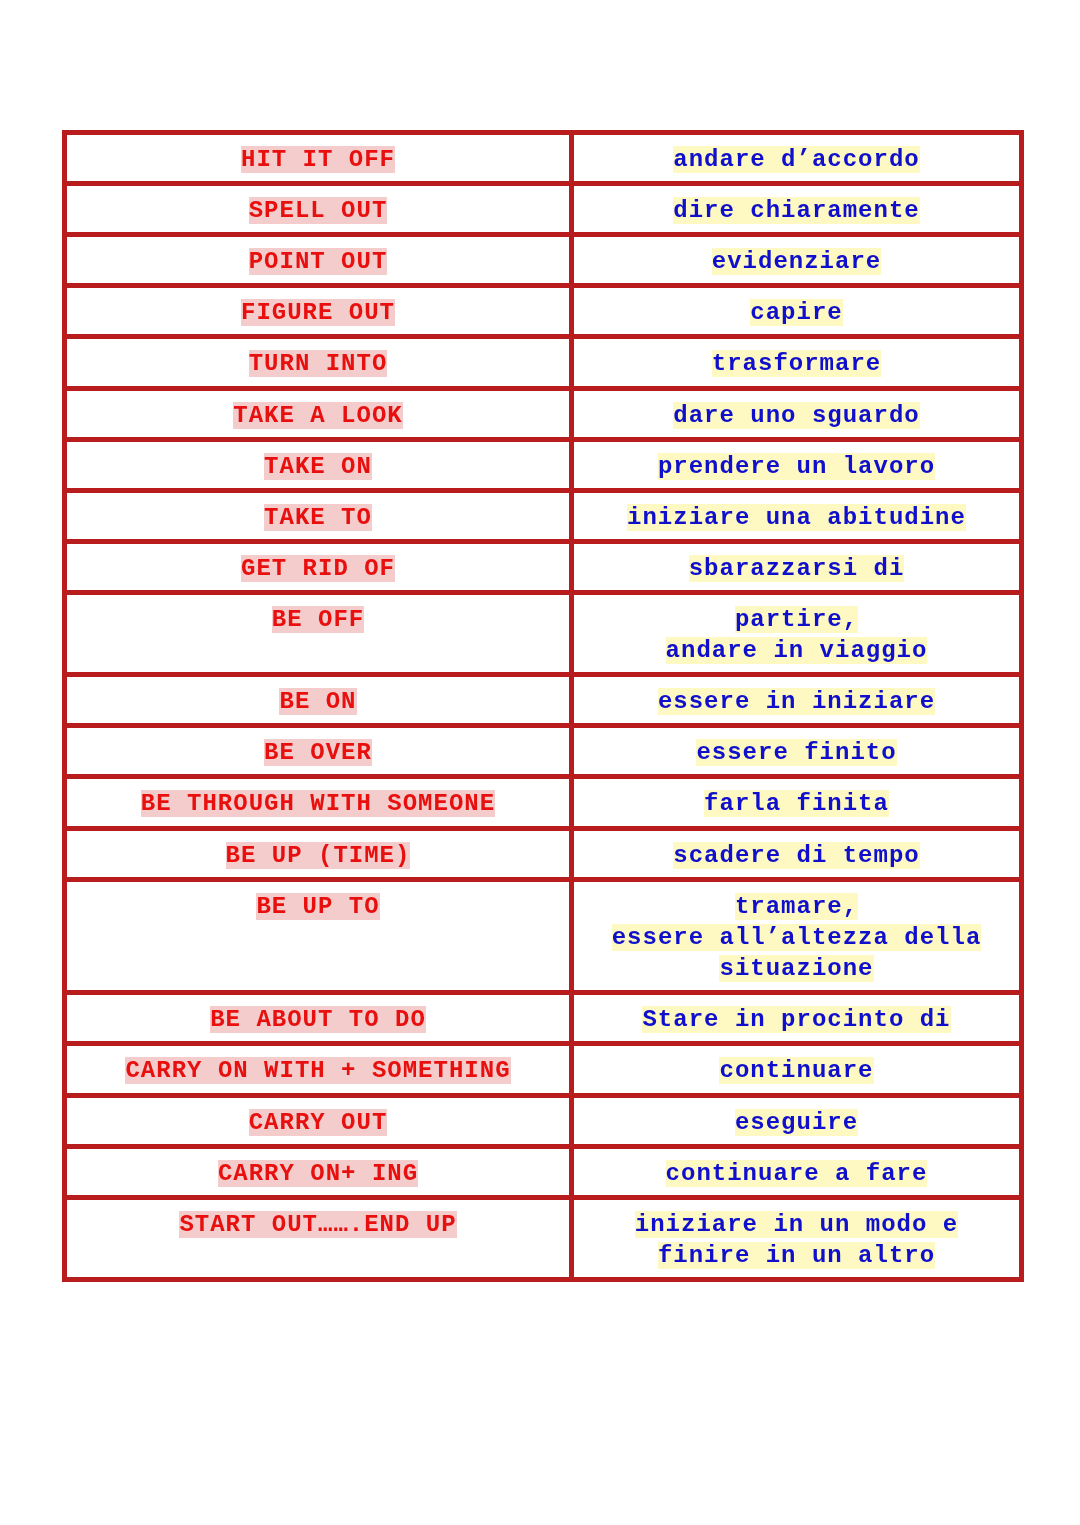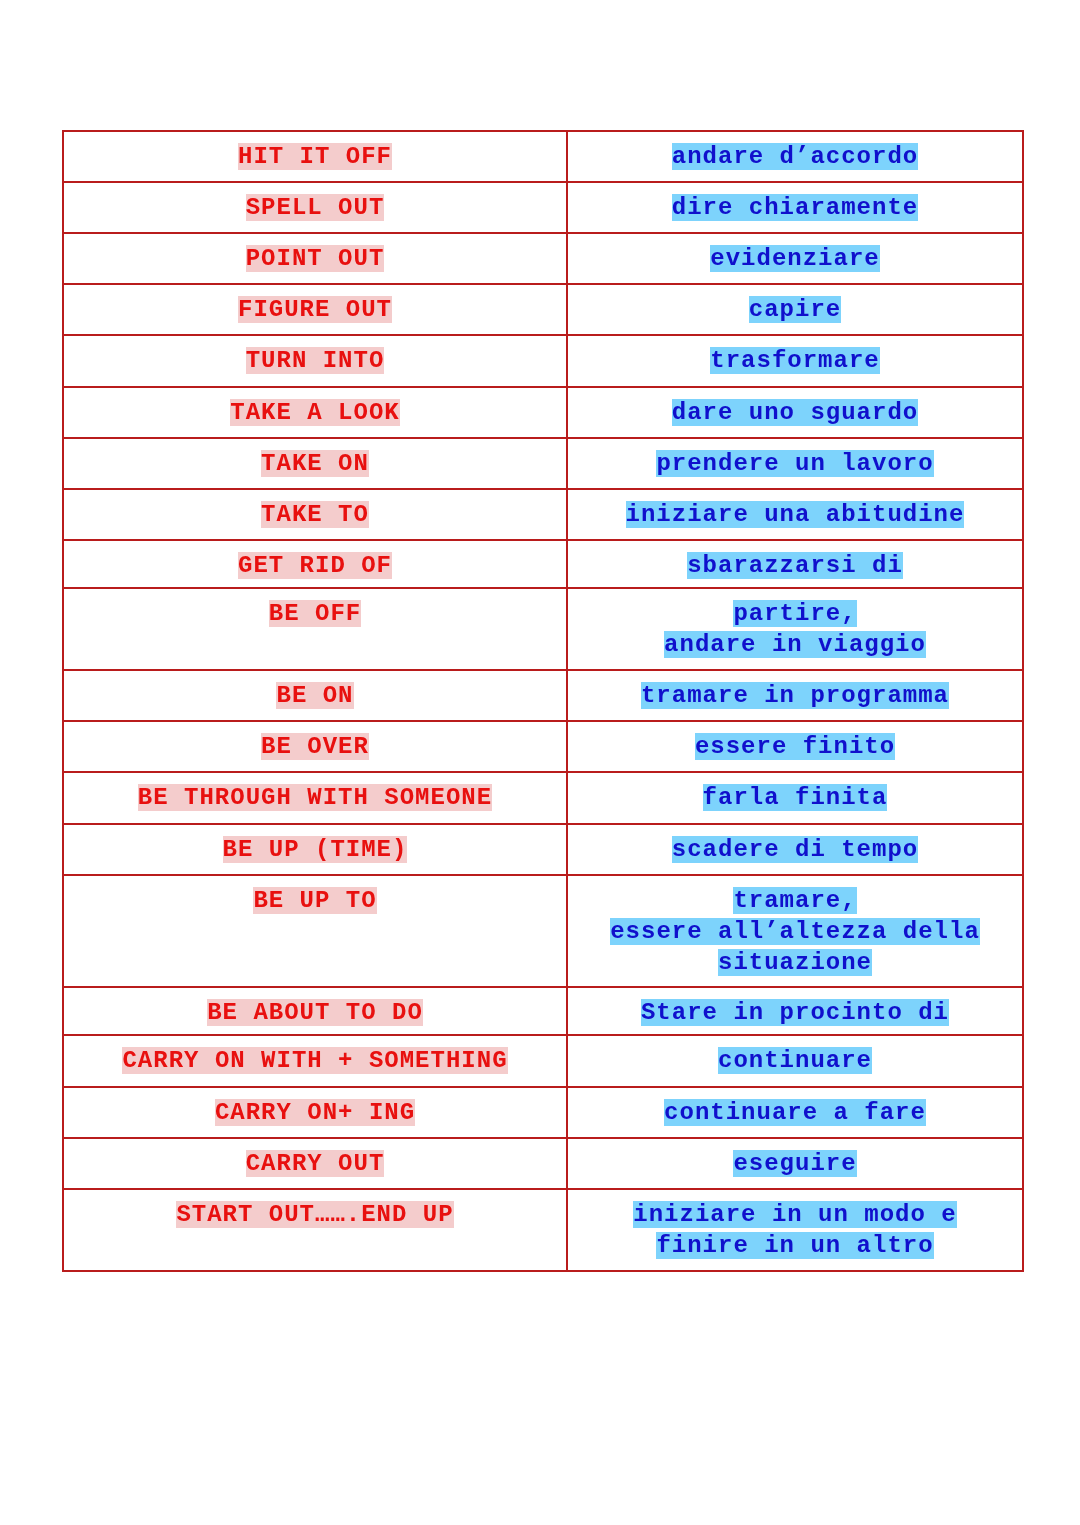--- a/index.html
+++ b/index.html
@@ -4,27 +4,27 @@
 <style>
   html, body { margin: 0; padding: 0; background: #ffffff; }
   body { width: 1080px; height: 1525px; position: relative; overflow: hidden; }
   table.vocab {
     position: absolute; left: 62px; top: 130px;
     width: 962px; border-collapse: collapse;
     font-family: "Liberation Mono", "DejaVu Sans Mono", monospace;
     font-weight: bold; font-size: 24px; letter-spacing: 1px;
   }
   table.vocab td {
-    border: 2px solid #b91c1c;
+    border: 5px solid #b91c1c;
     text-align: center; vertical-align: top;
     padding: 9px 6px 6px 6px; line-height: 31px;
   }
   table.vocab td.en { width: 490px; }
   .hl-en { background: #f4cccc; color: #e8100f; }
-  .hl-it { background: #7dd3fc; color: #1010cc; }
+  .hl-it { background: #fef9c3; color: #1010cc; }
 </style>
 </head>
 <body>
 
 <table class="vocab">
   <tbody id="tbody">
       <tr style="height: 51px;">
         <td class="en"><span class="hl-en">HIT IT OFF</span></td>
         <td class="it"><span class="hl-it">andare d’accordo</span></td>
       </tr>
@@ -59,21 +59,21 @@
       <tr style="height: 36px;">
         <td class="en"><span class="hl-en">GET RID OF</span></td>
         <td class="it"><span class="hl-it">sbarazzarsi di</span></td>
       </tr>
       <tr style="height: 82px;">
         <td class="en"><span class="hl-en">BE OFF</span></td>
         <td class="it"><span class="hl-it">partire,</span><br><span class="hl-it">andare in viaggio</span></td>
       </tr>
       <tr style="height: 51px; margin-top: 9px;">
         <td class="en"><span class="hl-en">BE ON</span></td>
-        <td class="it"><span class="hl-it">tramare in programma</span></td>
+        <td class="it"><span class="hl-it">essere in iniziare</span></td>
       </tr>
       <tr style="height: 51px;">
         <td class="en"><span class="hl-en">BE OVER</span></td>
         <td class="it"><span class="hl-it">essere finito</span></td>
       </tr>
       <tr style="height: 52px;">
         <td class="en"><span class="hl-en">BE THROUGH WITH SOMEONE</span></td>
         <td class="it"><span class="hl-it">farla finita</span></td>
       </tr>
       <tr style="height: 51px;">
@@ -86,25 +86,25 @@
       </tr>
       <tr style="height: 34px;">
         <td class="en"><span class="hl-en">BE ABOUT TO DO</span></td>
         <td class="it"><span class="hl-it">Stare in procinto di</span></td>
       </tr>
       <tr style="height: 52px;">
         <td class="en"><span class="hl-en">CARRY ON WITH + SOMETHING</span></td>
         <td class="it"><span class="hl-it">continuare</span></td>
       </tr>
       <tr style="height: 51px;">
+        <td class="en"><span class="hl-en">CARRY OUT</span></td>
+        <td class="it"><span class="hl-it">eseguire</span></td>
+      </tr>
+      <tr style="height: 51px;">
         <td class="en"><span class="hl-en">CARRY ON+ ING</span></td>
         <td class="it"><span class="hl-it">continuare a fare</span></td>
-      </tr>
-      <tr style="height: 51px;">
-        <td class="en"><span class="hl-en">CARRY OUT</span></td>
-        <td class="it"><span class="hl-it">eseguire</span></td>
       </tr>
       <tr style="height: 82px;">
         <td class="en"><span class="hl-en">START OUT…….END UP</span></td>
         <td class="it"><span class="hl-it">iniziare in un modo e</span><br><span class="hl-it">finire in un altro</span></td>
       </tr>
     </tbody>
 </table>
 
 </body></html>

